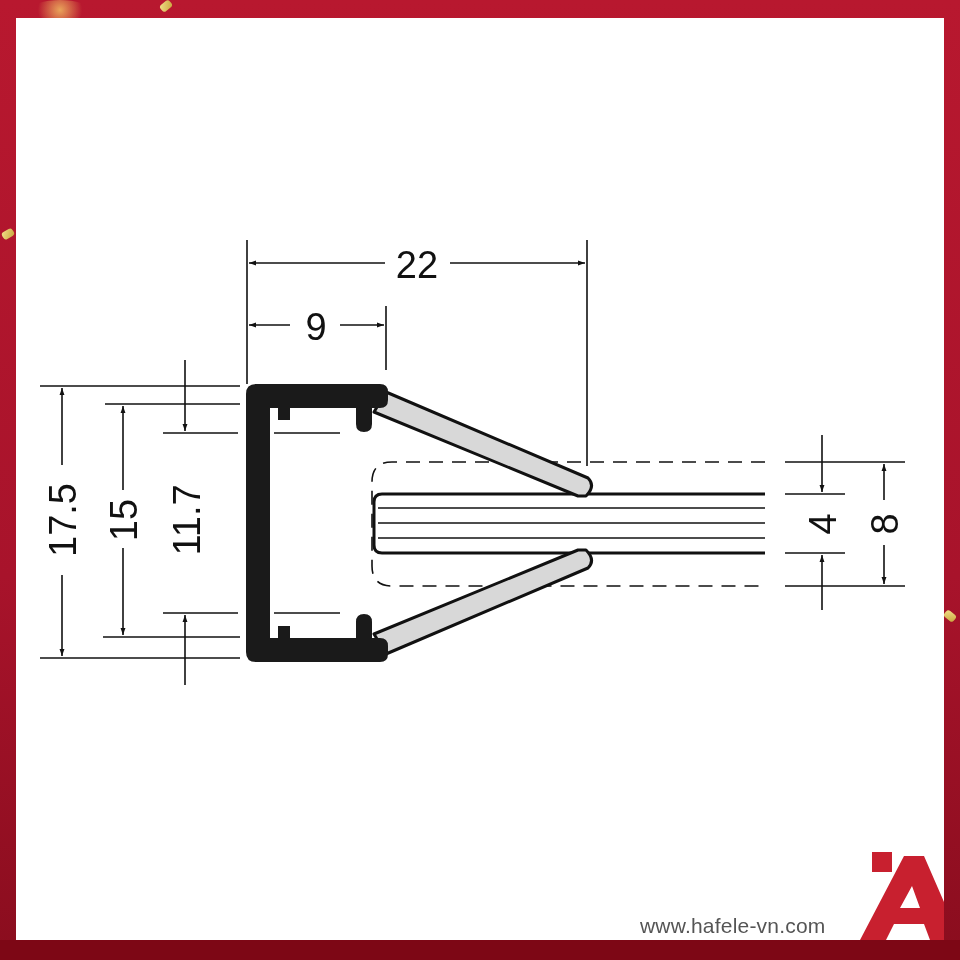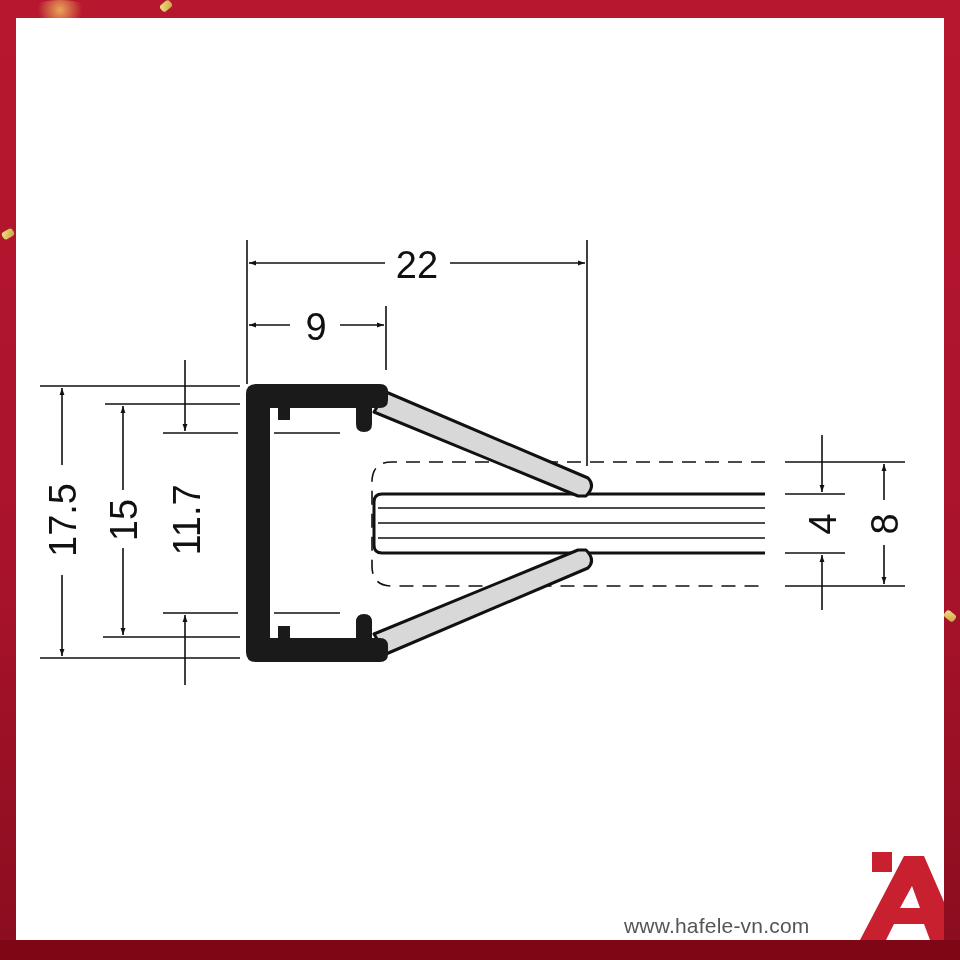--- a/index.html
+++ b/index.html
@@ -4,21 +4,21 @@
 <style>
   html,body{margin:0;padding:0;}
   body{width:960px;height:960px;position:relative;overflow:hidden;background:#b5172f;font-family:"Liberation Sans",sans-serif;}
   .frame{position:absolute;left:0;top:0;width:960px;height:960px;background:linear-gradient(180deg,#b8182f 0%,#a8132b 60%,#8a0d1e 100%);}
   .bottom-band{position:absolute;left:0;top:940px;width:960px;height:20px;background:#7d0715;}
   .panel{position:absolute;left:16px;top:18px;width:928px;height:922px;background:#ffffff;}
   .glow{position:absolute;left:30px;top:0;width:60px;height:20px;border-radius:50%;background:radial-gradient(circle,#e9a35a 0%,rgba(233,163,90,0) 70%);}
   .confetti{position:absolute;width:12px;height:8px;background:linear-gradient(135deg,#f2e08a,#c9a63c);border-radius:3px;}
   .drawing{position:absolute;left:0;top:0;width:960px;height:960px;}
   .dim-text{font-family:"Liberation Sans",sans-serif;font-size:38px;fill:#111;}
-  .url{position:absolute;left:624px;top:914px;font-size:21px;color:#555;letter-spacing:0.2px;}
+  .url{position:absolute;left:640px;top:914px;font-size:21px;color:#555;letter-spacing:0.2px;}
   .logo{position:absolute;left:860px;top:852px;width:84px;height:88px;}
 </style>
 </head>
 <body>
 
 <div class="frame"></div>
 <div class="glow"></div>
 <div class="confetti" style="left:160px;top:2px;transform:rotate(-40deg);"></div>
 <div class="confetti" style="left:2px;top:230px;transform:rotate(-30deg);"></div>
 <div class="confetti" style="left:944px;top:612px;transform:rotate(40deg);"></div>

